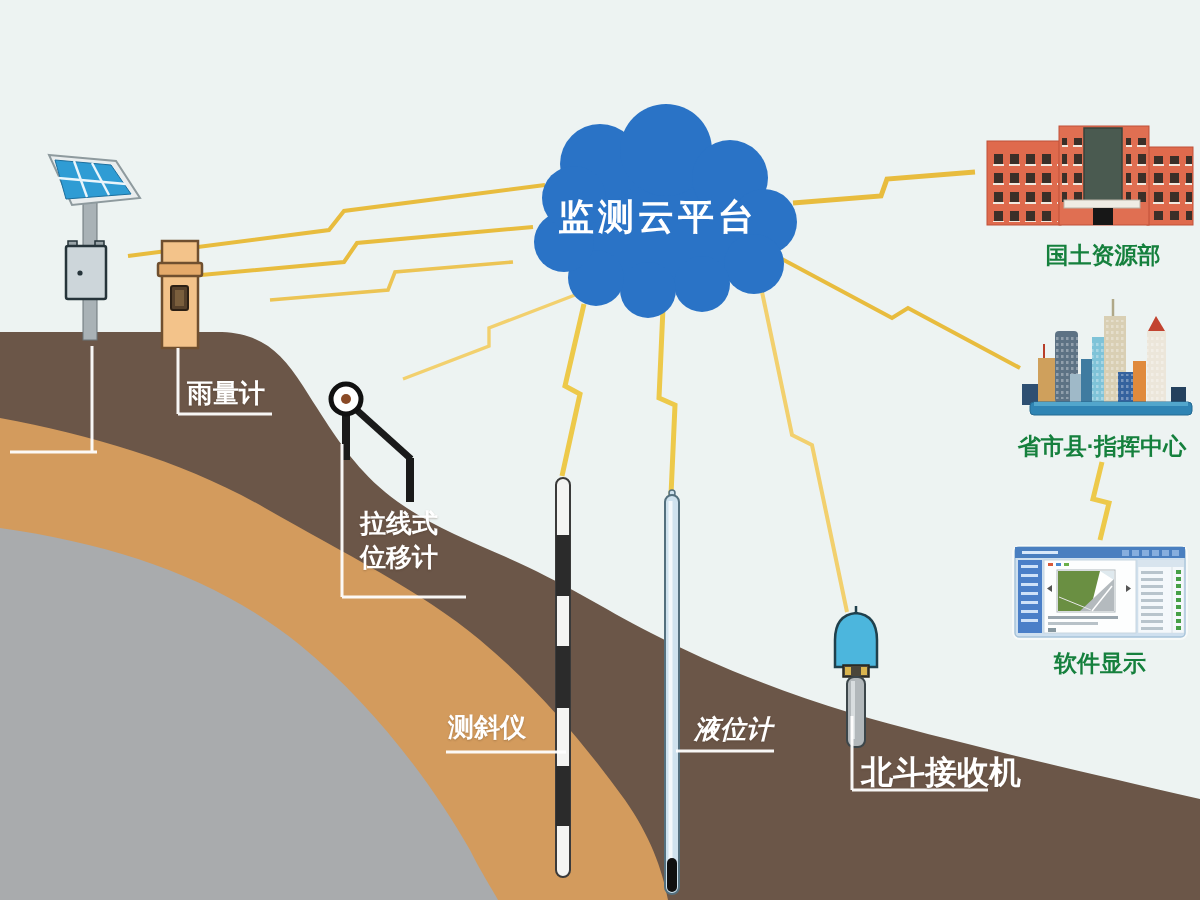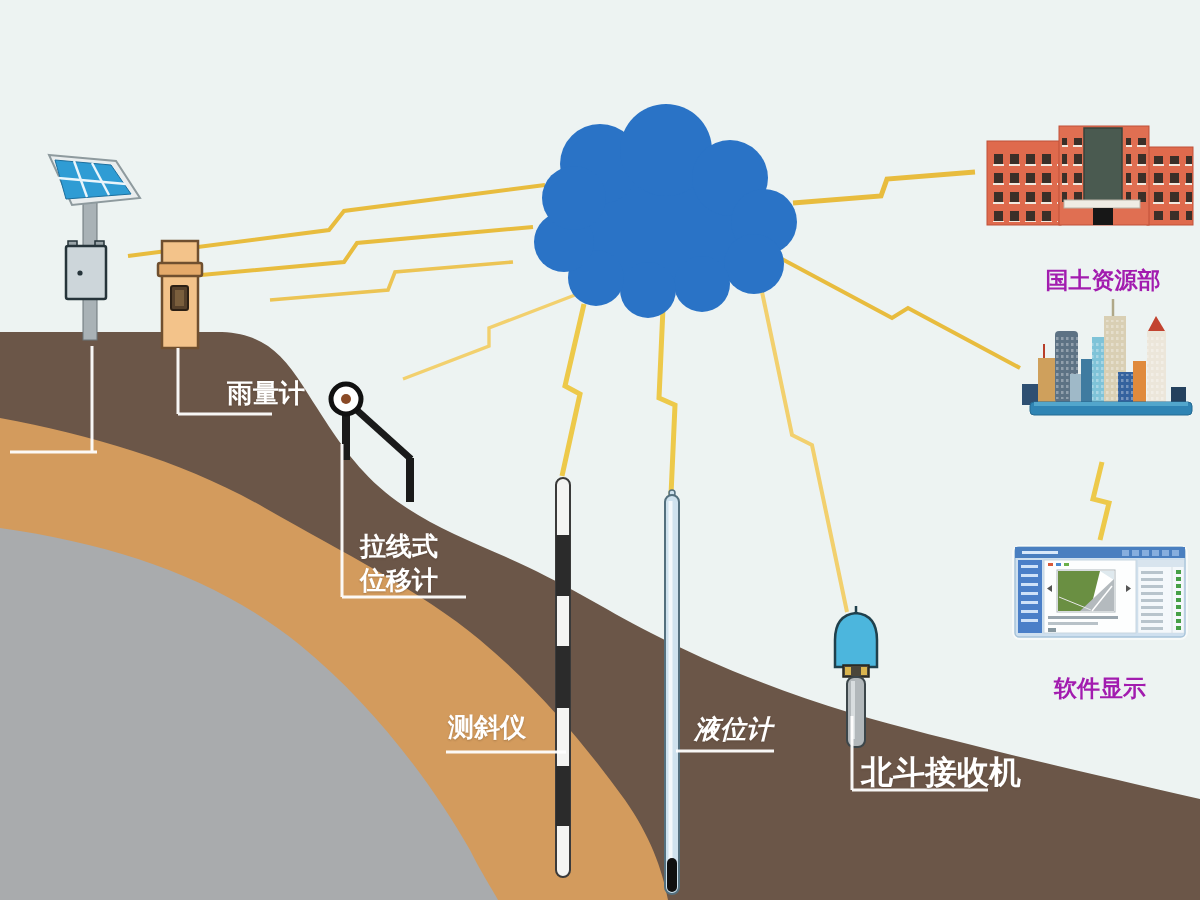--- a/index.html
+++ b/index.html
@@ -4,21 +4,21 @@
 <style>
   html,body{margin:0;padding:0;background:#dfe6e6;}
   .stage{
     position:relative;width:1200px;height:900px;overflow:hidden;
     background:#edf3f2;
     font-family:"Liberation Sans","DejaVu Sans",sans-serif;
   }
   .stage svg{position:absolute;left:0;top:0;}
   .lbl{position:absolute;font-weight:bold;line-height:1.32;white-space:pre-line;}
   .lbl-white{color:#ffffff;font-size:26px;text-shadow:0 1px 2px rgba(60,40,20,.28);}
-  .lbl-dark{color:#a21caf;font-size:23px;white-space:nowrap;margin-top:25px;}
+  .lbl-dark{color:#15803d;font-size:23px;white-space:nowrap;}
   .cloud-label{
     position:absolute;left:658px;top:217px;transform:translate(-50%,-50%);
     color:#ffffff;font-size:36px;font-weight:bold;letter-spacing:4px;white-space:nowrap;
   }
   .ctr{transform:translateX(-50%);text-align:center;}
 </style>
 </head>
 <body>
 
 <div class="stage">
@@ -234,24 +234,26 @@
   <g stroke="#ffffff" stroke-width="3" fill="none" opacity="0.95">
     <path d="M92,346 L92,452 M10,452 L97,452"></path>
     <path d="M178,348 L178,414 M178,414 L272,414"></path>
     <path d="M342,444 L342,597 M342,597 L466,597"></path>
     <path d="M446,752 L566,752"></path>
     <path d="M676,751 L774,751"></path>
     <path d="M852,716 L852,790 M852,790 L988,790"></path>
   </g>
 </svg>
 
-
-<div class="lbl lbl-white" style="left:187px;top:376px;margin-left:40px;">雨量计</div>
-<div class="lbl lbl-white ctr" style="left:399px;top:529px;">拉线式
+<div class="cloud-label">监测云平台</div>
+
+<div class="lbl lbl-white" style="left:187px;top:376px;">雨量计</div>
+<div class="lbl lbl-white ctr" style="left:399px;top:506px;">拉线式
 位移计</div>
 <div class="lbl lbl-white" style="left:448px;top:712px;font-family:Liberation Mono, monospace;">测斜仪</div>
 <div class="lbl lbl-white" style="left:694px;top:712px;font-style:italic;">液位计</div>
 <div class="lbl lbl-white" style="left:861px;top:751px;font-size:32px;">北斗接收机</div>
 
 <div class="lbl lbl-dark" style="left:1103px;top:240px;transform:translateX(-50%);">国土资源部</div>
+<div class="lbl lbl-dark" style="left:1102px;top:431px;transform:translateX(-50%);">省市县·指挥中心</div>
 <div class="lbl lbl-dark" style="left:1100px;top:648px;transform:translateX(-50%);text-align:center;">软件显示</div>
 
 </div>
 
 </body></html>

